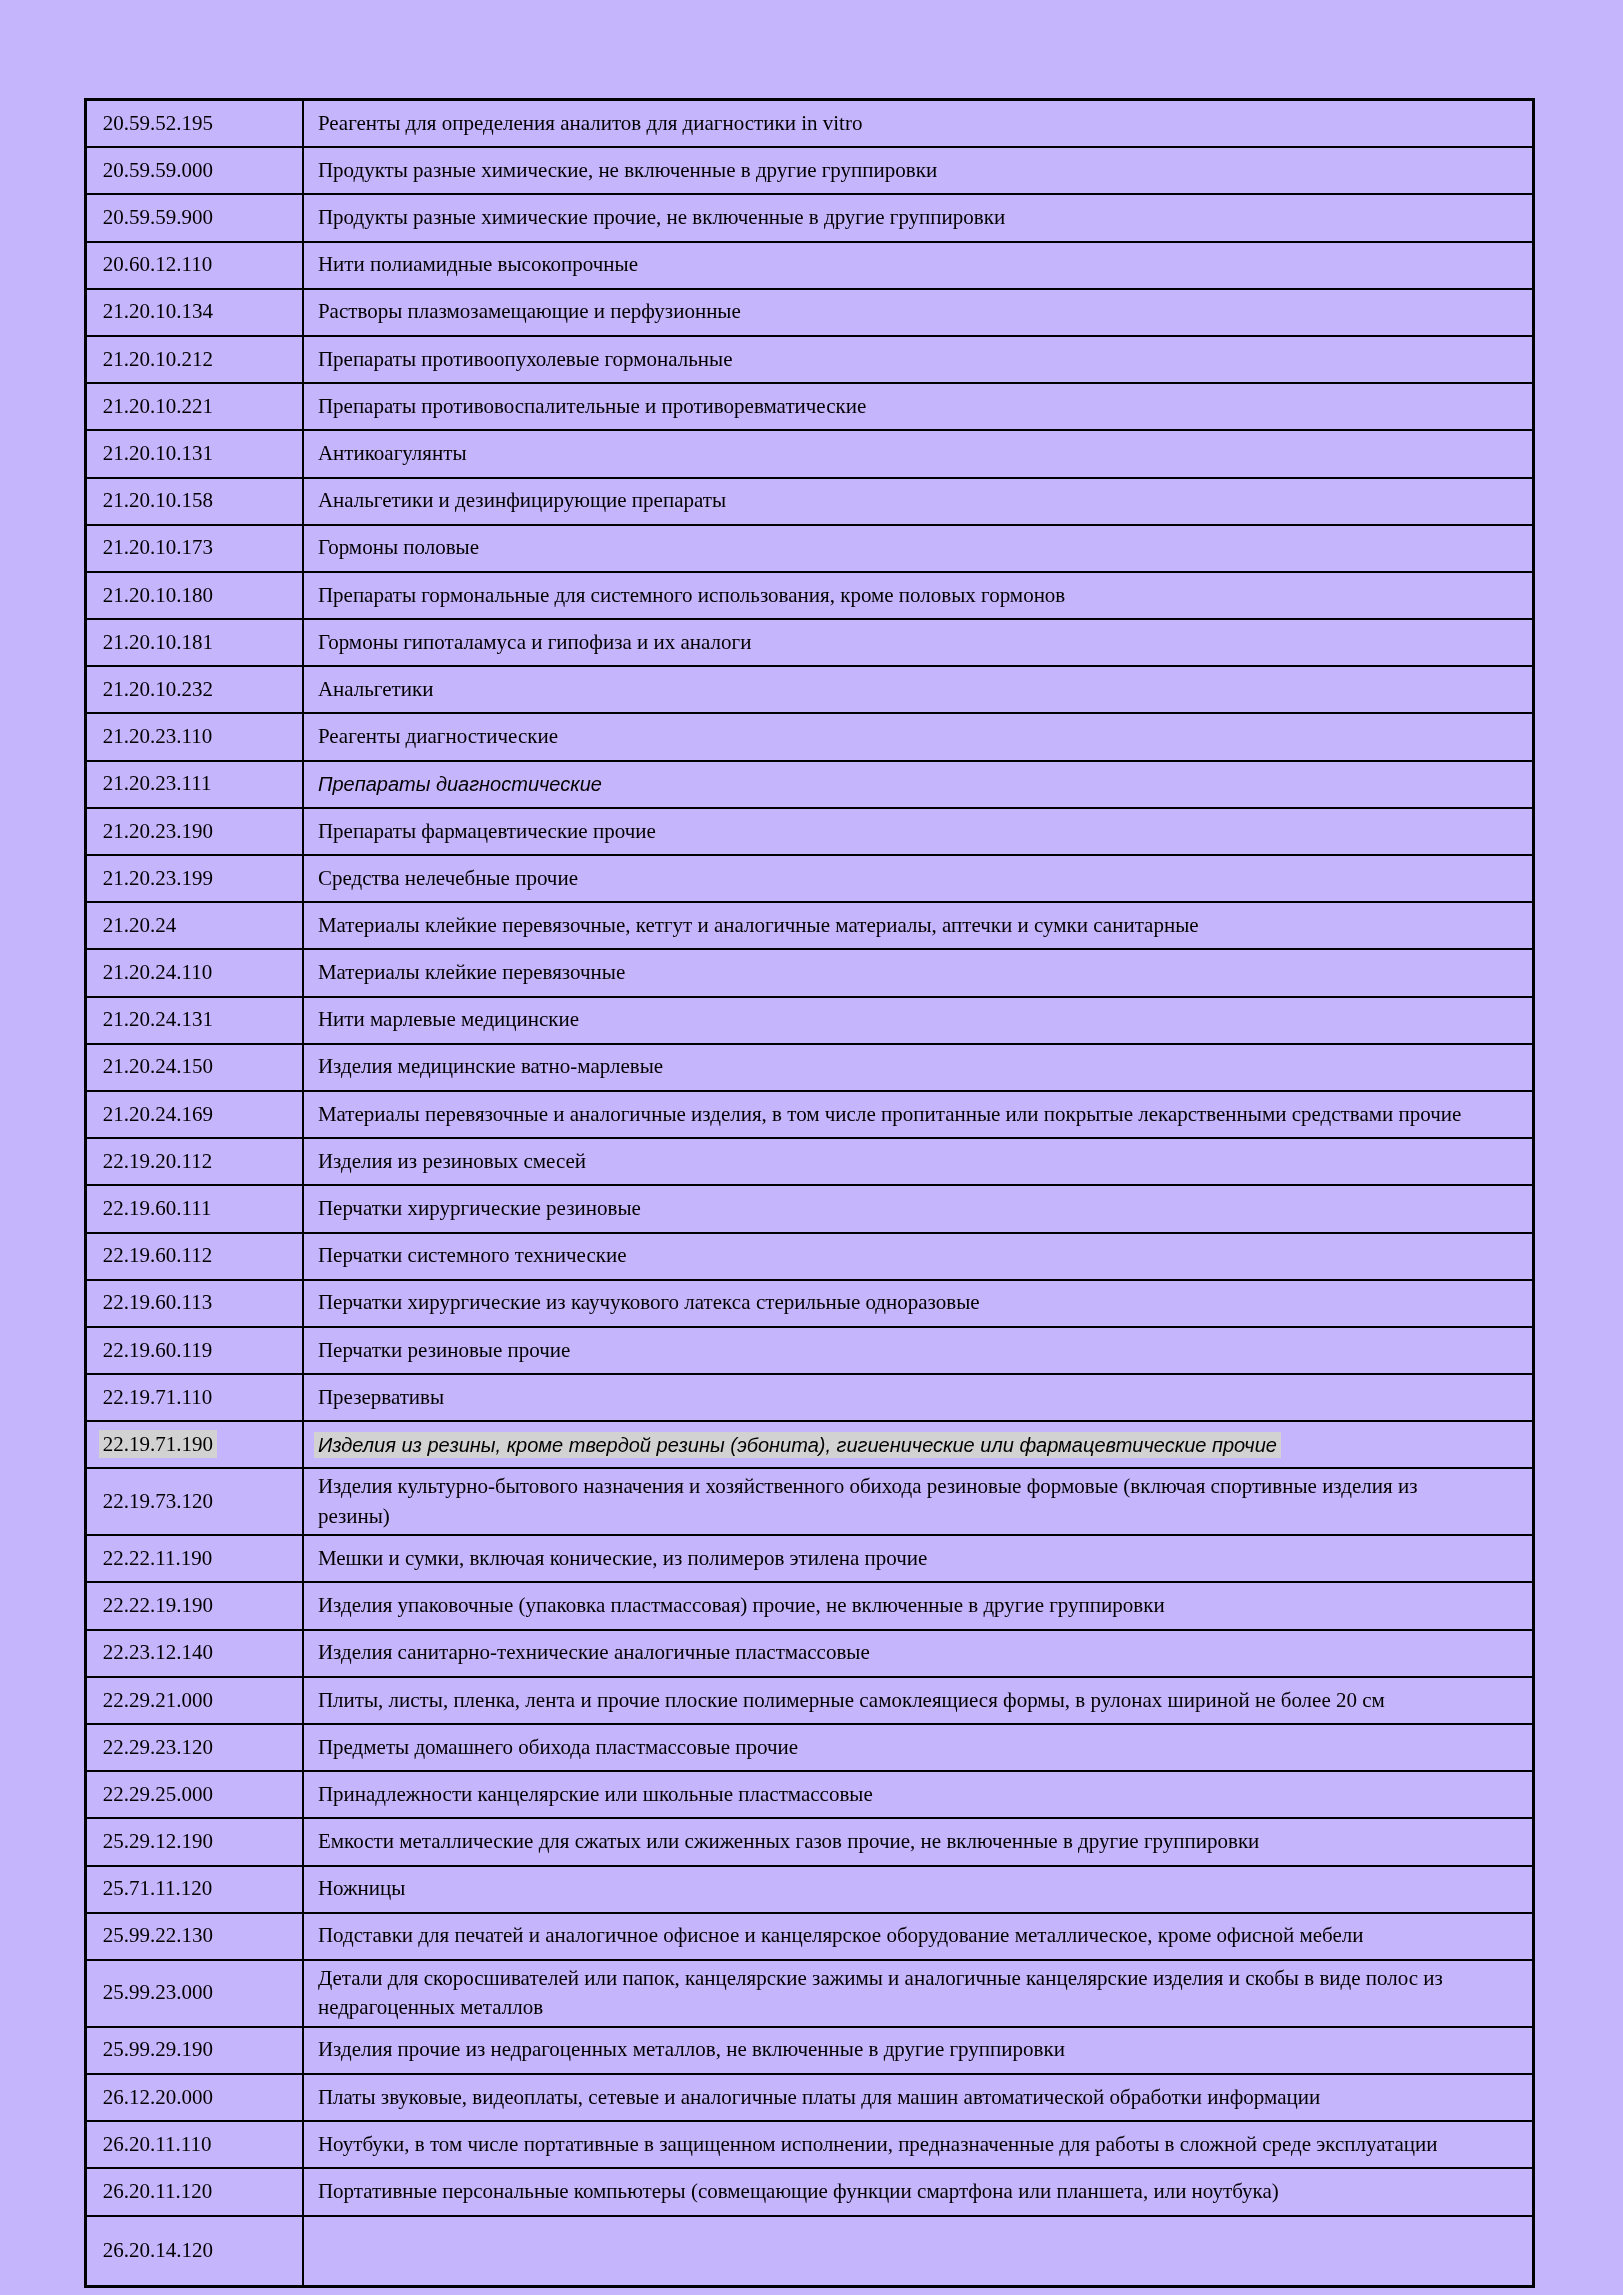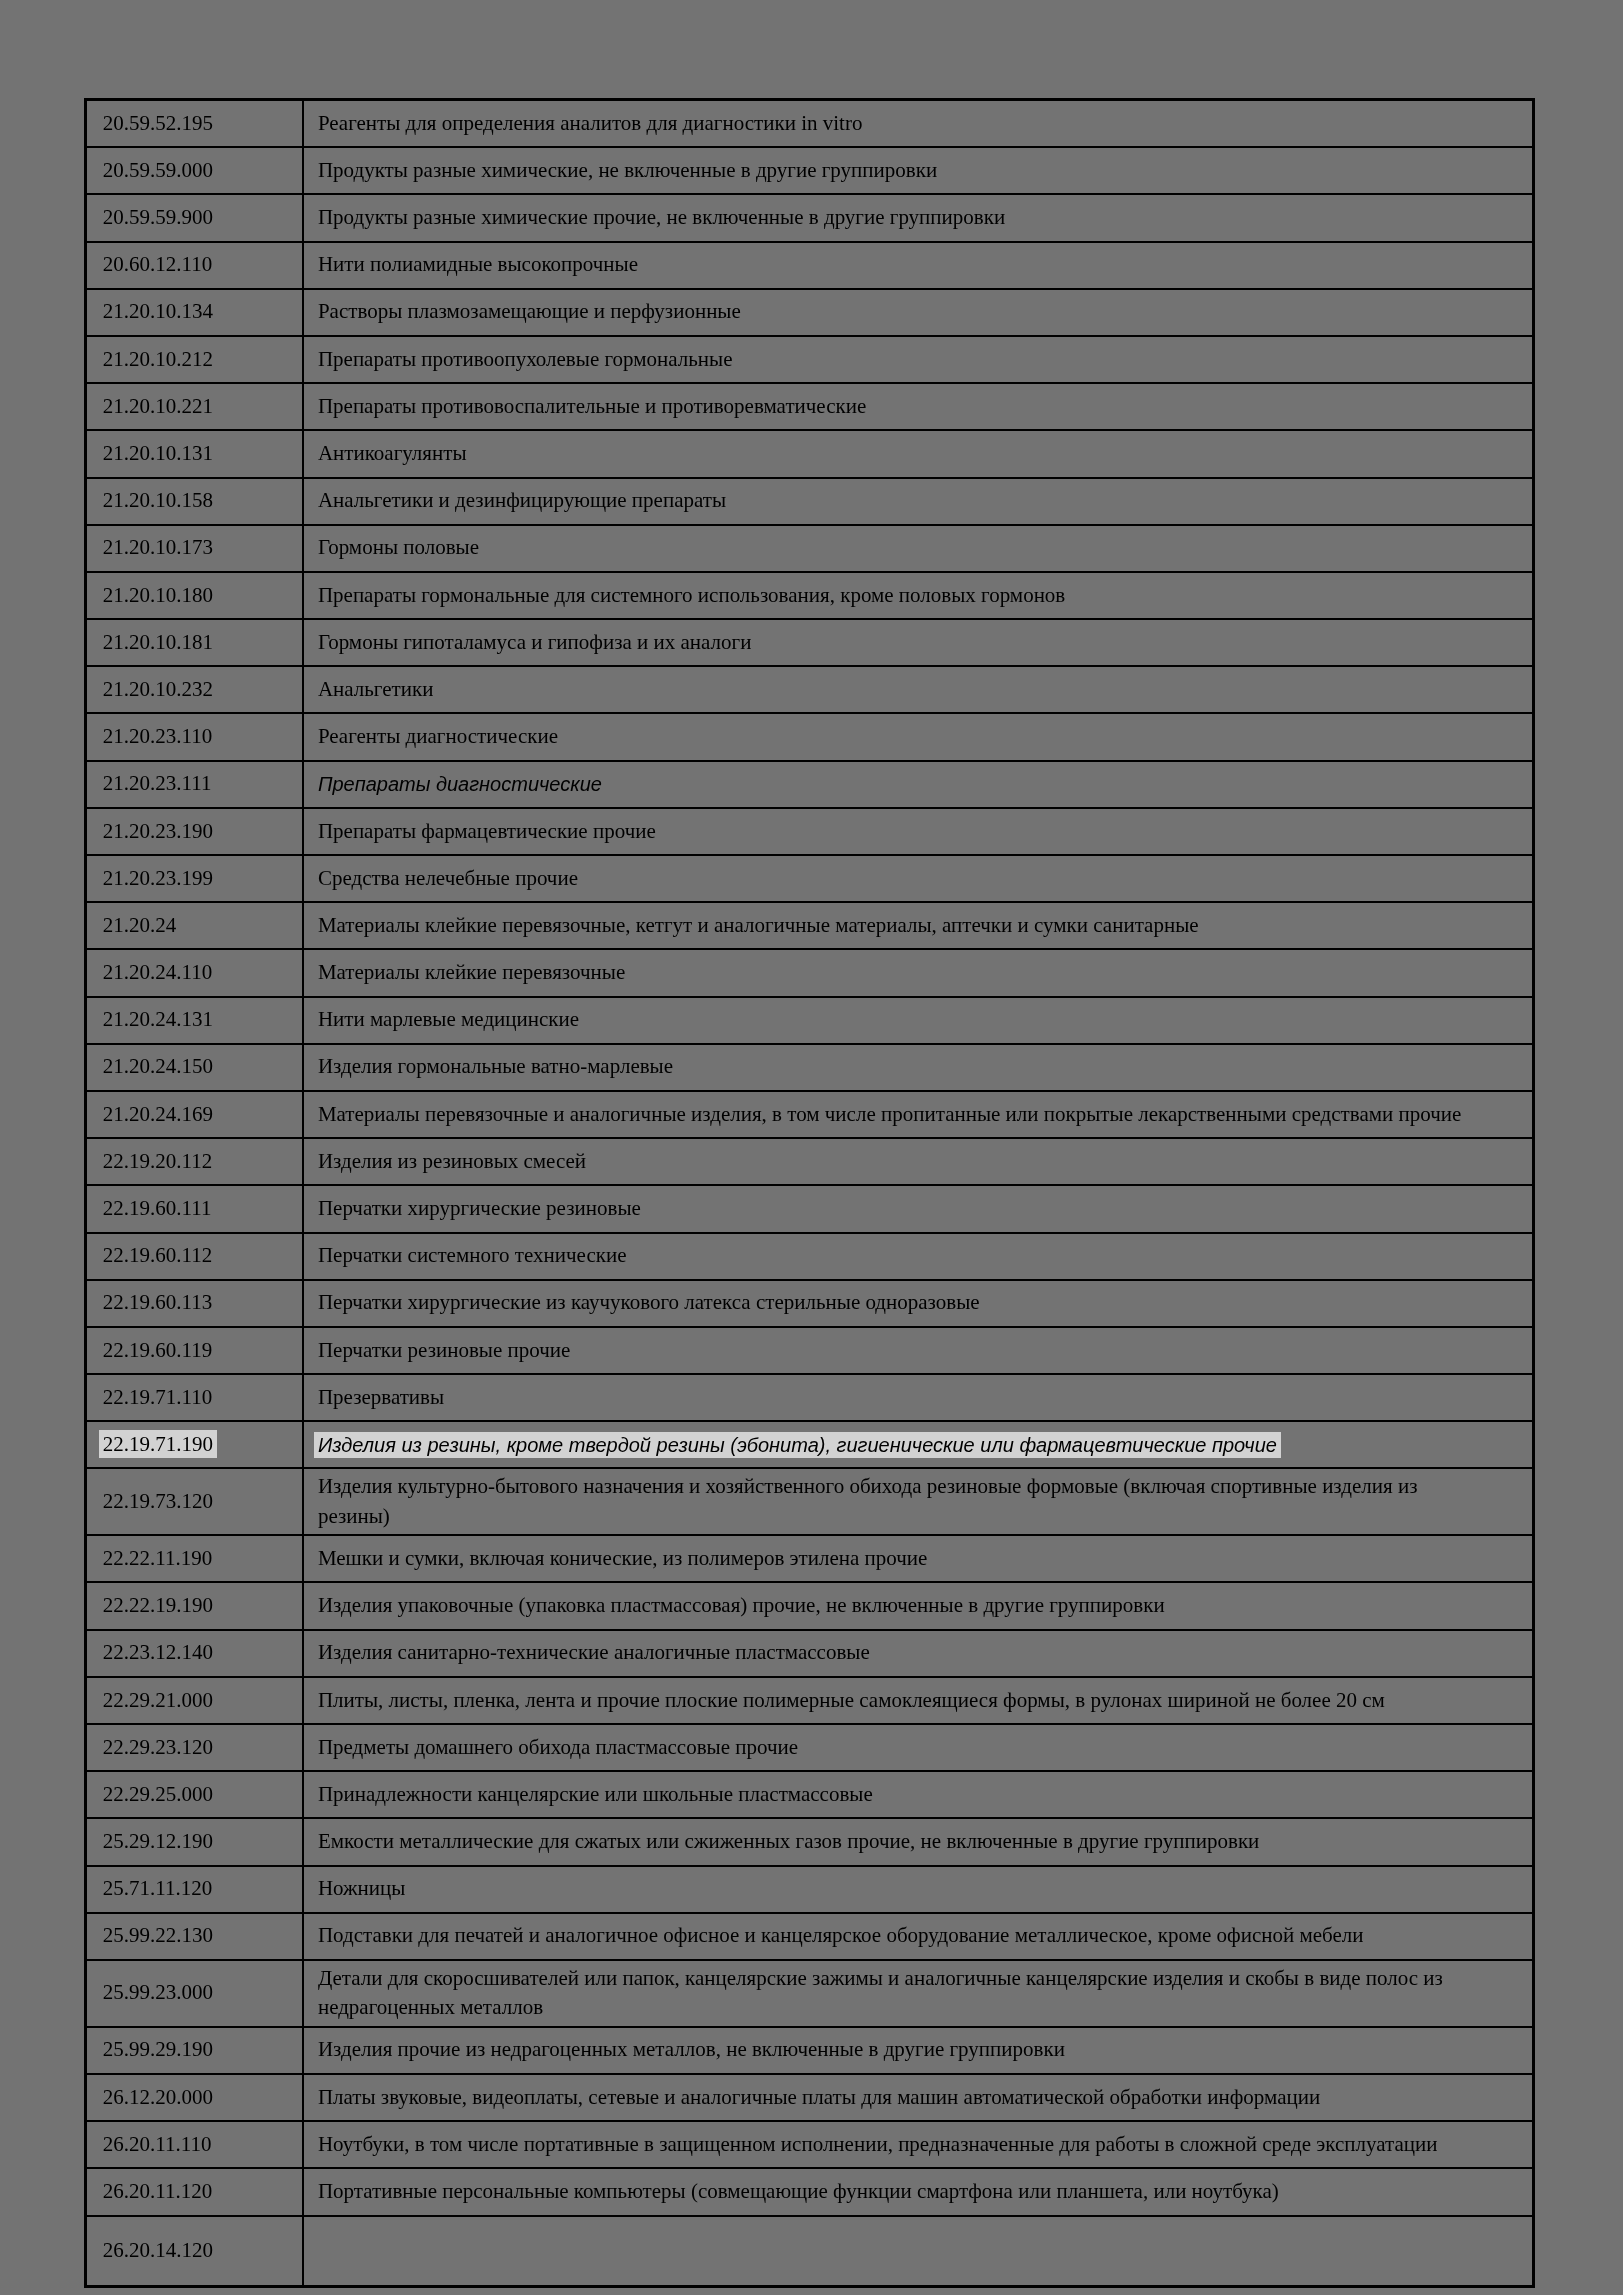--- a/index.html
+++ b/index.html
@@ -10,21 +10,21 @@
   body {
     width: 1623px;
     height: 2295px;
     font-family: "Liberation Serif", serif;
     color: #000000;
   }
   .page {
     position: relative;
     width: 1623px;
     height: 2295px;
-    background: #737373;
+    background: #c4b5fd;
     overflow: hidden;
   }
   table.codes {
     position: absolute;
     left: 84px;
     top: 98px;
     width: 1451px;
     border-collapse: collapse;
     table-layout: fixed;
     border: 3.9px solid #000000;
@@ -149,21 +149,21 @@
         <tr class="r-normal">
           <td class="code-cell"><span>21.20.24.110</span></td>
           <td class="desc-cell"><span>Материалы клейкие перевязочные</span></td>
         </tr>
         <tr class="r-normal">
           <td class="code-cell"><span>21.20.24.131</span></td>
           <td class="desc-cell"><span>Нити марлевые медицинские</span></td>
         </tr>
         <tr class="r-normal">
           <td class="code-cell"><span>21.20.24.150</span></td>
-          <td class="desc-cell"><span>Изделия гормональные ватно-марлевые</span></td>
+          <td class="desc-cell"><span>Изделия медицинские ватно-марлевые</span></td>
         </tr>
         <tr class="r-normal">
           <td class="code-cell"><span>21.20.24.169</span></td>
           <td class="desc-cell"><span>Материалы перевязочные и аналогичные изделия, в том числе пропитанные или покрытые лекарственными средствами прочие</span></td>
         </tr>
         <tr class="r-normal">
           <td class="code-cell"><span>22.19.20.112</span></td>
           <td class="desc-cell"><span>Изделия из резиновых смесей</span></td>
         </tr>
         <tr class="r-normal">

